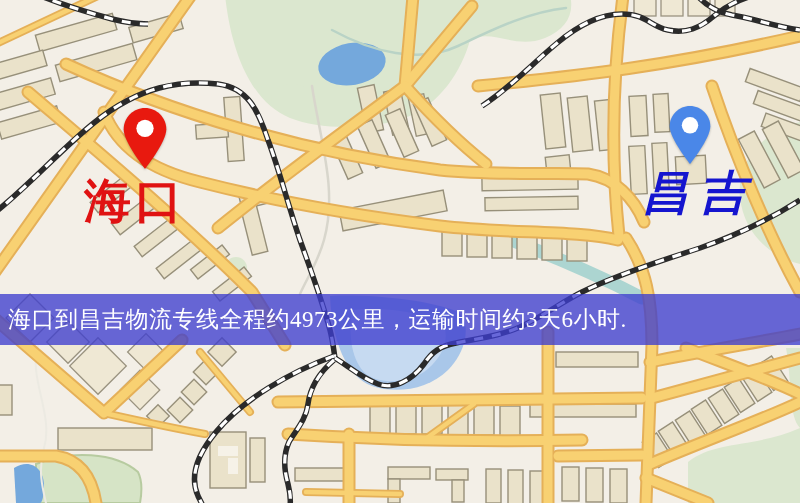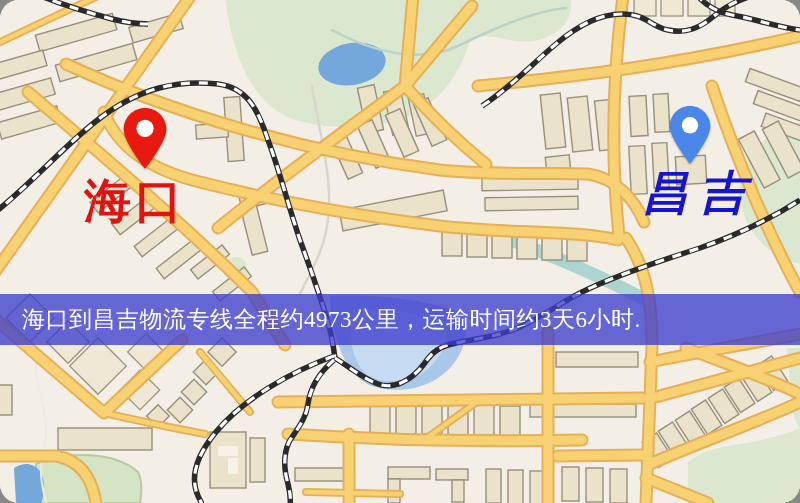--- a/index.html
+++ b/index.html
@@ -1,17 +1,17 @@
 <!DOCTYPE html>
 <html style="--banner-bg: rgba(62,62,206,0.78); --banner-text: #ffffff; --origin-pin: #e8190f; --origin-label: #e01212; --dest-pin: #4a87e8; --dest-label: #1515cf;"><head>
 <meta charset="utf-8">
 <style>
   html,body{margin:0;padding:0;background:#888;}
   .stage{position:relative;width:800px;height:503px;overflow:hidden;background:#f3efe7;
-         font-family:"Liberation Sans","DejaVu Sans",sans-serif;border-radius:19px;}
+         font-family:"Liberation Sans","DejaVu Sans",sans-serif;}
   .map-svg{position:absolute;left:0;top:0;}
   
   .park{fill:#dbe7cf;stroke:none;}
   .park-edged{fill:#d6e4c6;stroke:#b7cba0;stroke-width:2;}
   .water{fill:#74a8dc;}
   .water-light{fill:#a9c7e9;}
   .water-lighter{fill:#c6daf1;}
   .stream-grey{fill:none;stroke:#d8d6cc;stroke-width:2.5;stroke-linecap:round;}
   .stream-white{fill:none;stroke:#eceae2;stroke-width:2;stroke-linecap:round;}
   .stream-teal{fill:none;stroke:#9fd0cd;stroke-width:13;stroke-linecap:round;opacity:.85;}
@@ -31,21 +31,21 @@
   .pin-origin{left:122px;top:107px;width:46px;height:63px;}
   .pin-dest{left:668px;top:105px;width:44px;height:60px;}
   
   .city-label{position:absolute;font-weight:700;font-size:47px;line-height:1;
               font-family:"Liberation Sans","DejaVu Sans",sans-serif;}
   .label-origin{left:84px;top:177px;color:var(--origin-label,#e01212);letter-spacing:4px;}
   .label-dest{left:642px;top:169px;color:var(--dest-label,#1515cf);letter-spacing:10px;font-style:italic;}
   
   .banner{position:absolute;left:0;top:294px;width:800px;height:51px;
           background:var(--banner-bg,rgba(62,62,206,.78));
-          display:flex;align-items:center;box-sizing:border-box;padding-left:22px;}
+          display:flex;align-items:center;box-sizing:border-box;padding-left:8px;}
   .banner span{color:var(--banner-text,#fff);font-size:23px;
                font-family:"Liberation Serif","DejaVu Serif",serif;letter-spacing:.5px;}
 </style>
 </head>
 <body>
 
 <div class="stage">
 
   <svg class="map-svg" width="800" height="503" viewBox="0 0 800 503">
     <defs>

